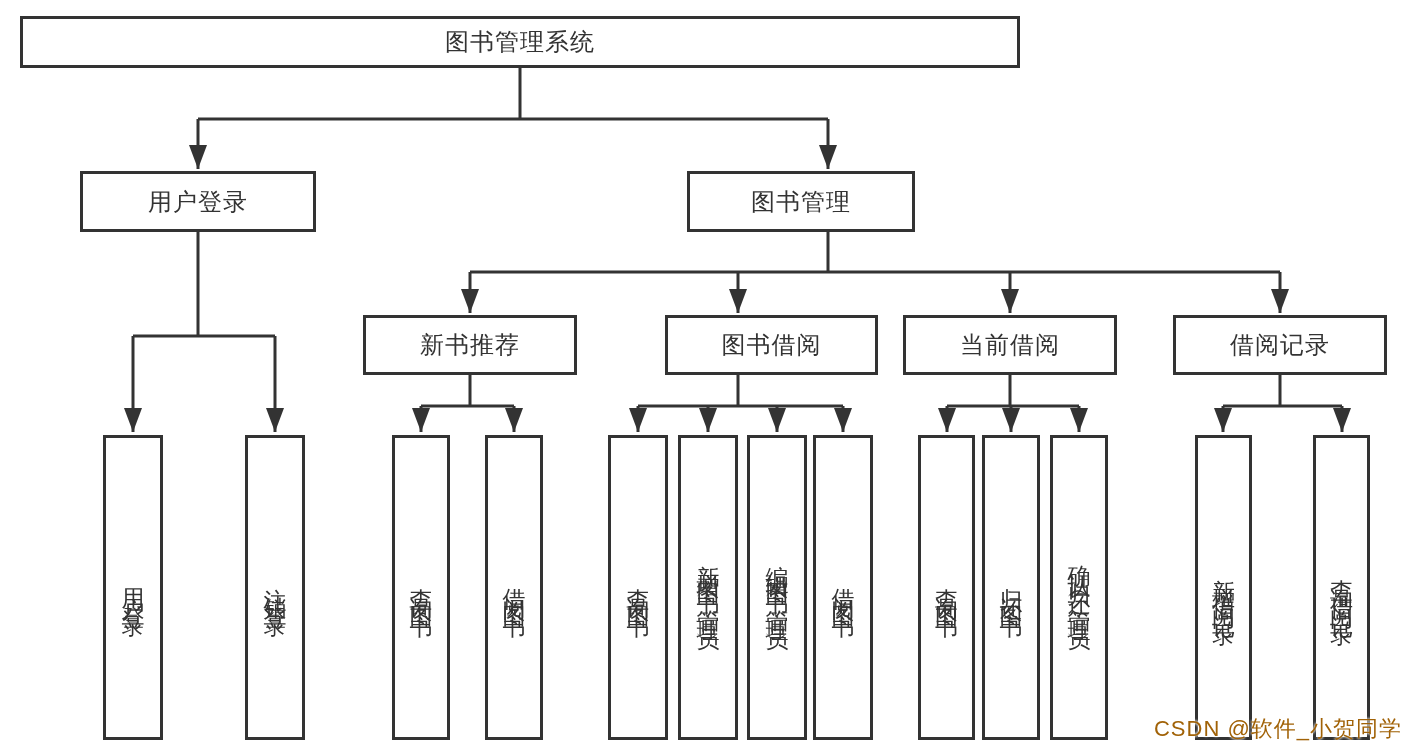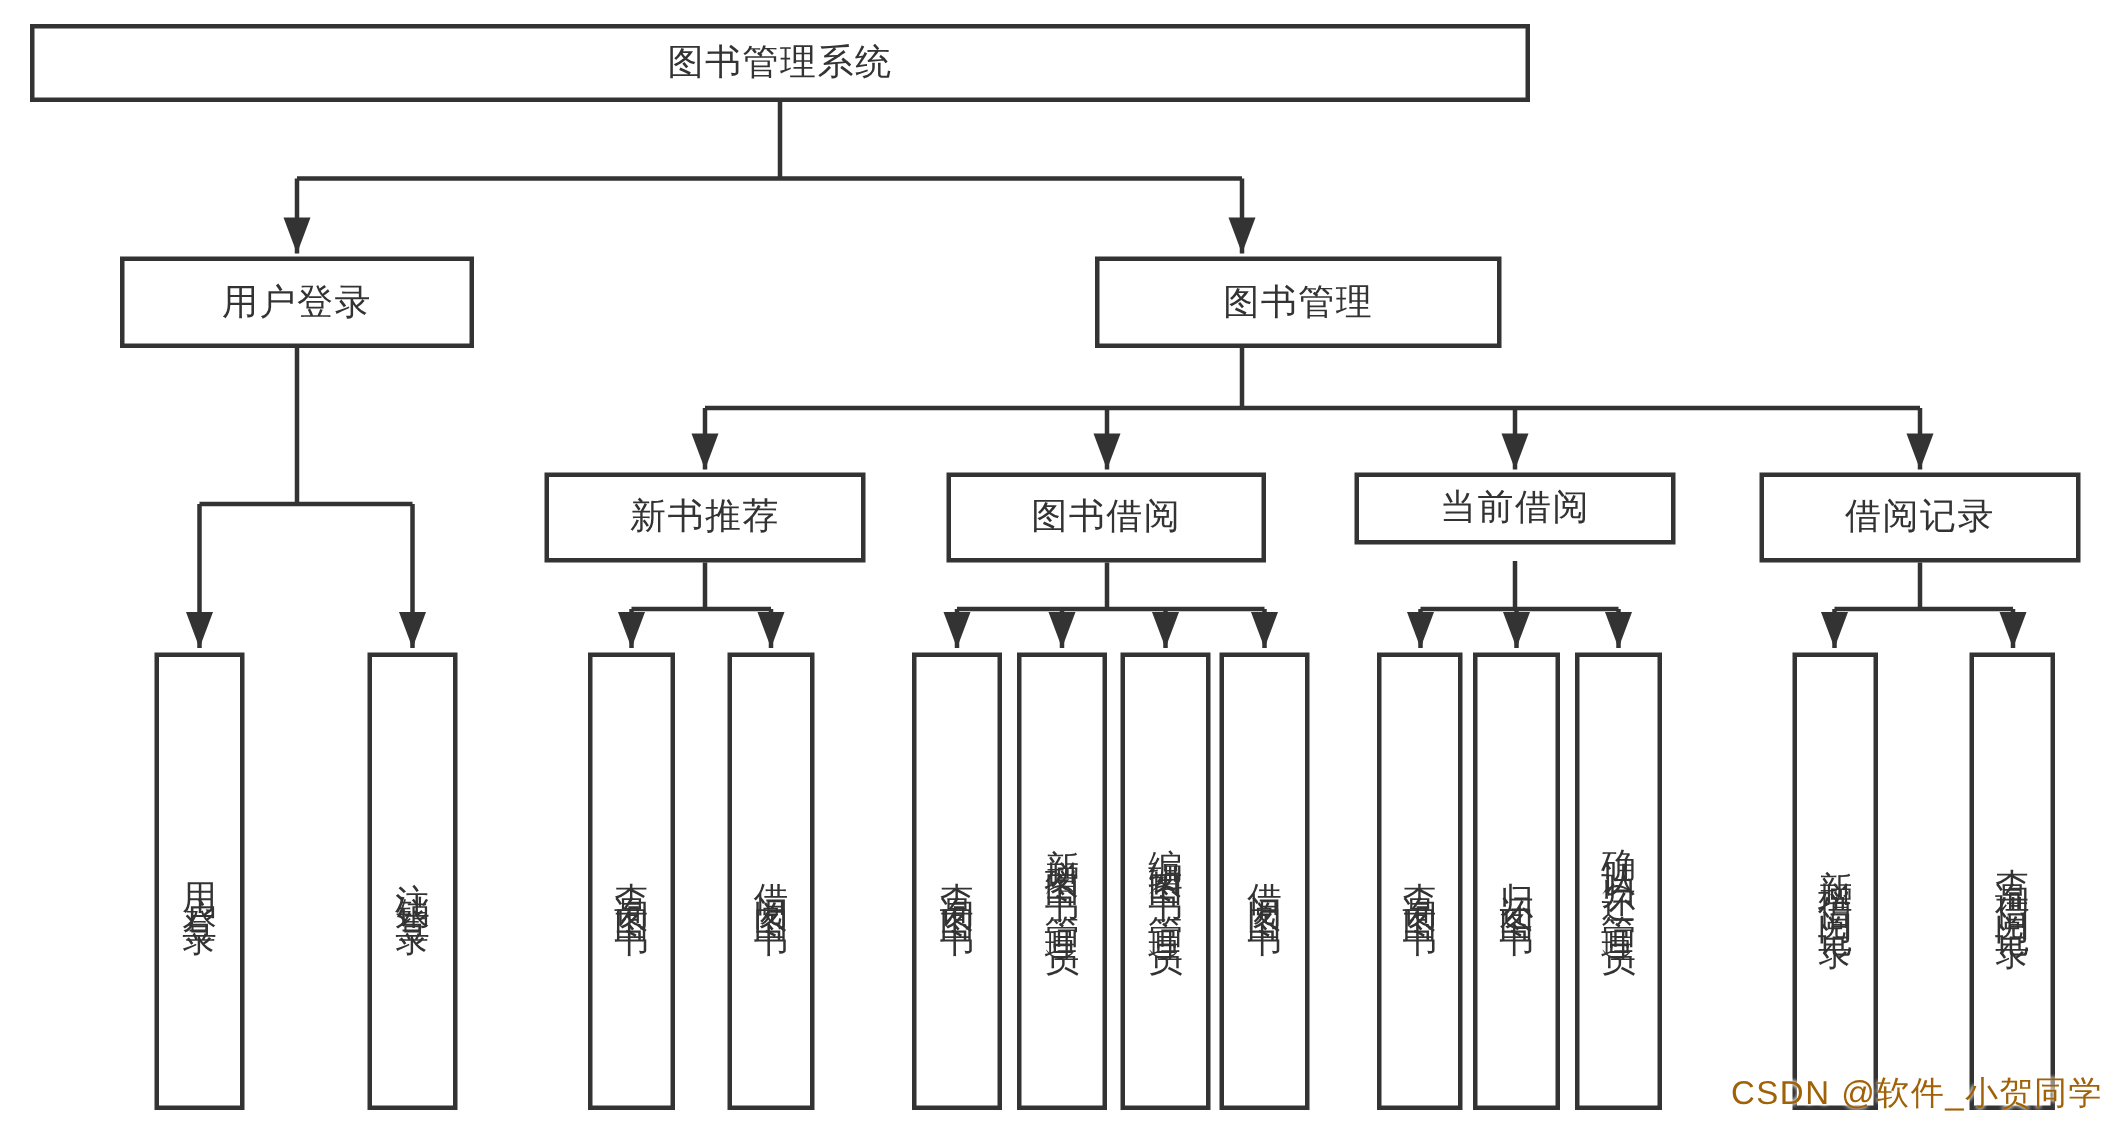--- a/index.html
+++ b/index.html
@@ -106,31 +106,31 @@
     <path fill="none" stroke="#333333" stroke-width="3" marker-end="url(#arw)" d="M1342,406 V432"></path>
   </svg>
 
   <div class="node" style="left:20px; top:16px; width:1000px; height:52px;">
     <span class="hlabel">图书管理系统</span>
   </div>
 
   <div class="node" style="left:80px; top:171px; width:236px; height:61px;">
     <span class="hlabel">用户登录</span>
   </div>
-  <div class="node" style="left:730px; top:171px; width:271px; height:61px;">
+  <div class="node" style="left:687px; top:171px; width:228px; height:61px;">
     <span class="hlabel">图书管理</span>
   </div>
 
   <div class="node" style="left:363px; top:315px; width:214px; height:60px;">
     <span class="hlabel">新书推荐</span>
   </div>
-  <div class="node" style="left:631px; top:315px; width:213px; height:60px;">
+  <div class="node" style="left:665px; top:315px; width:213px; height:60px;">
     <span class="hlabel">图书借阅</span>
   </div>
-  <div class="node" style="left:903px; top:315px; width:214px; height:48px;">
+  <div class="node" style="left:903px; top:315px; width:214px; height:60px;">
     <span class="hlabel">当前借阅</span>
   </div>
   <div class="node" style="left:1173px; top:315px; width:214px; height:60px;">
     <span class="hlabel">借阅记录</span>
   </div>
 
   <div class="node" style="left:103px; top:435px; width:60px; height:305px;">
     <span class="vlabel">用户登录</span>
   </div>
   <div class="node" style="left:245px; top:435px; width:60px; height:305px;">

